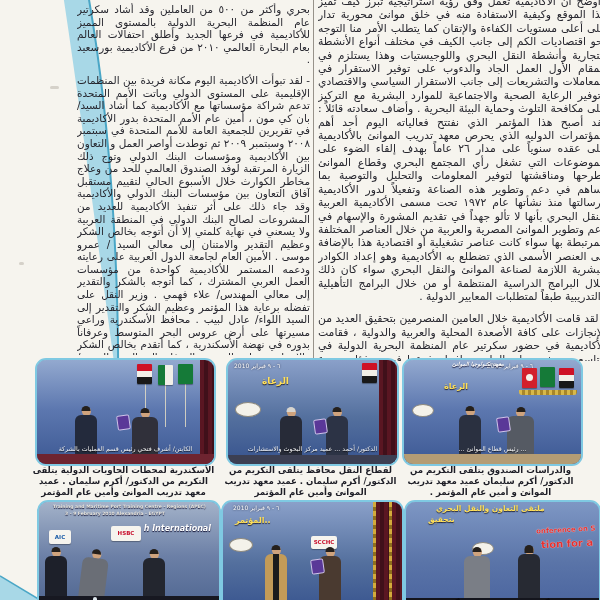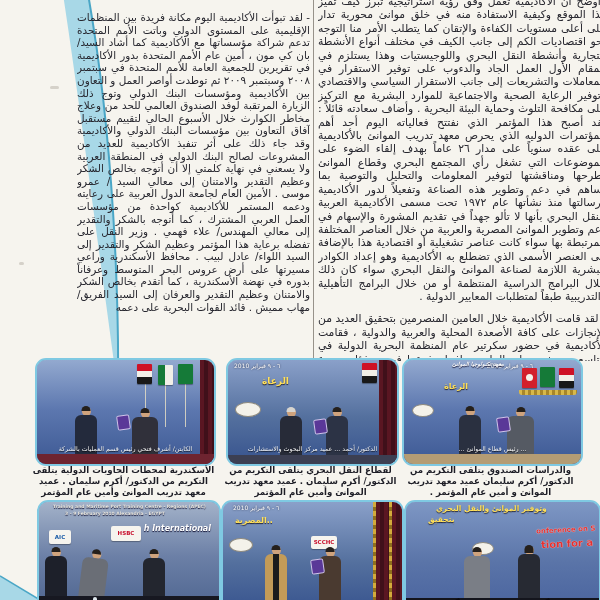--- a/index.html
+++ b/index.html
@@ -83,20 +83,21 @@
 <div class="abs smudge" style="left:19px;top:262px;width:5px;height:3px;"></div>
 
 <div id="divider" class="abs"></div>
 
 <div id="col-right" class="abs col">
   <p class="p1">وأوضح أن الأكاديمية تعمل وفق رؤية استراتيجية تبرز كيف تميز هذا الموقع وكيفية الاستفادة منه في خلق موانئ محورية تدار على أعلى مستويات الكفاءة والإتقان كما يتطلب الأمر منا التوجه نحو اقتصاديات الكم إلى جانب الكيف في مختلف أنواع الأنشطة التجارية وأنشطة النقل البحري واللوجيستيات وهذا يستلزم في المقام الأول العمل الجاد والدءوب على توفير الاستقرار في المعاملات والتشريعات إلى جانب الاستقرار السياسي والاقتصادي وتوفير الرعاية الصحية والاجتماعية للموارد البشرية مع التركيز على مكافحة التلوث وحماية البيئة البحرية . وأضاف سعادته قائلاً : لقد أصبح هذا المؤتمر الذي نفتتح فعالياته اليوم أحد أهم المؤتمرات الدوليه الذي يحرص معهد تدريب الموانئ بالأكاديمية على عقده سنوياً على مدار ٢٦ عاماً بهدف إلقاء الضوء على الموضوعات التي تشغل رأي المجتمع البحري وقطاع الموانئ لطرحها ومناقشتها لتوفير المعلومات والتحليل والتوصية بما يساهم في دعم وتطوير هذه الصناعة وتفعيلاً لدور الأكاديمية ورسالتها منذ نشأتها عام ١٩٧٢ تحت مسمى الأكاديمية العربية للنقل البحري بأنها لا تألو جهداً في تقديم المشورة والإسهام في دعم وتطوير الموانئ المصرية والعربية من خلال العناصر المختلفة المرتبطة بها سواء كانت عناصر تشغيلية أو اقتصادية هذا بالإضافة إلى العنصر الأسمى الذي تضطلع به الأكاديمية وهو إعداد الكوادر البشرية اللازمة لصناعة الموانئ والنقل البحري سواء كان ذلك خلال البرامج الدراسية المنتظمة أو من خلال البرامج التأهيلية والتدريبية طبقاً لمتطلبات المعايير الدولية .</p>
   <p class="p2">- لقد قامت الأكاديمية خلال العامين المنصرمين بتحقيق العديد من الإنجازات على كافة الأصعدة المحلية والعربية والدولية ، فقامت الأكاديمية في حضور سكرتير عام المنظمة البحرية الدولية في التاسع من شهر يناير الماضي بافتتاح فرعها في بورفؤاد بمدينة بورسعيد وتذكرون أننا أعلنا عن هذا الفرع في مطلع العام الماضي أثناء انعقاد الدورة السابقة لهذا المؤتمر المميز ثم بدأ التحضير لإنشاء الفرع بعد موافقة المجلس التنفيذي للأكاديمية في إبريل ٢٠٠٨ ثم ما لبث أن تحول الحلم إلى حقيقة وبدأ نشاط الفرع في مطلع شهر نوفمبر ٢٠٠٩ وبدأ الفرع منذ ذلك التاريخ يعمل</p>
 </div>
 
 <div id="col-left" class="abs col">
+  <p class="p1">بحري وأكثر من ٥٠٠ من العاملين وقد أشاد سكرتير عام المنظمة البحرية الدولية بالمستوى المميز للأكاديمية في فرعها الجديد وأطلق احتفالات العالم بعام البحارة العالمي ٢٠١٠ من فرع الأكاديمية بورسعيد .</p>
   <p class="p2">- لقد تبوأت الأكاديمية اليوم مكانة فريدة بين المنظمات الإقليمية على المستوى الدولي وباتت الأمم المتحدة تدعم شراكة مؤسساتها مع الأكاديمية كما أشاد السيد/ بان كي مون ، أمين عام الأمم المتحدة بدور الأكاديمية في تقريرين للجمعية العامة للأمم المتحدة في سبتمبر ٢٠٠٨ وسبتمبر ٢٠٠٩ ثم توطدت أواصر العمل و التعاون بين الأكاديمية ومؤسسات البنك الدولي وتوج ذلك الزيارة المرتقبة لوفد الصندوق العالمي للحد من وعلاج مخاطر الكوارث خلال الأسبوع الحالي لتقييم مستقبل آفاق التعاون بين مؤسسات البنك الدولي والأكاديمية وقد جاء ذلك على أثر تنفيذ الأكاديمية للعديد من المشروعات لصالح البنك الدولي في المنطقة العربية ولا يسعني في نهاية كلمتي إلا أن أتوجه بخالص الشكر وعظيم التقدير والامتنان إلى معالي السيد / عمرو موسى . الأمين العام لجامعة الدول العربية على رعايته ودعمه المستمر للأكاديمية كواحدة من مؤسسات العمل العربي المشترك ، كما أتوجه بالشكر والتقدير إلى معالي المهندس/ علاء فهمي . وزير النقل على تفضله برعاية هذا المؤتمر وعظيم الشكر والتقدير إلى السيد اللواء/ عادل لبيب . محافظ الأسكندرية وراعي مسيرتها على أرض عروس البحر المتوسط وعرفاناً بدوره في نهضة الأسكندرية ، كما أتقدم بخالص الشكر والامتنان وعظيم التقدير والعرفان إلى السيد الفريق/ مهاب مميش . قائد القوات البحرية على دعمه</p>
 </div>
 
 <div class="photo" id="p1" style="left:35px;top:358px;width:177px;height:104px;">
   <div class="ph-bg bg-a"></div>
   <div class="curtain" style="right:0;width:14px;"></div>
   <div class="pole" style="left:108px;top:22px;height:45px;"></div>
   <div class="pole" style="left:128px;top:22px;height:45px;"></div>
   <div class="pole" style="left:148px;top:22px;height:45px;"></div>
   <div class="flag f-egypt" style="left:100px;top:4px;"></div>
@@ -164,21 +165,21 @@
         <div class="hair"></div>
       </div>
       <div class="torso" style="width:27px;background:#555a63;"></div>
   </div>
   <div class="plaque" style="left:93px;bottom:32px;"></div>
   <div class="floor" style="height:10px;background:#b49c74;"></div>
   <div class="ph-overlay">... رئيس قطاع الموانئ ...</div>
 </div>
 
 <div class="caption" style="left:30px;top:465px;width:187px;">الأسكندرية لمحطات الحاويات الدولية يتلقى التكريم من الدكتور/ أكرم سليمان . عميد معهد تدريب الموانئ وأمين عام المؤتمر</div>
-<div class="caption" style="left:221px;top:465px;width:179px;">لقطاع النقل البحري يتلقى التكريم من الدكتور/ أكرم سليمان . عميد معهد تدريب الموانئ وأمين عام المؤتمر</div>
+<div class="caption" style="left:221px;top:465px;width:179px;">لقطاع النقل محافظ يتلقى التكريم من الدكتور/ أكرم سليمان . عميد معهد تدريب الموانئ وأمين عام المؤتمر</div>
 <div class="caption" style="left:397px;top:465px;width:187px;">والدراسات الصندوق يتلقى التكريم من الدكتور/ أكرم سليمان عميد معهد تدريب الموانئ و أمين عام المؤتمر .</div>
 
 <div class="photo" id="p4" style="left:37px;top:500px;width:180px;height:110px;">
   <div class="ph-bg bg-c"></div>
   <div class="ph-white" style="left:14px;top:2px;font-size:4.5px;font-style:normal;color:#e9e7df;white-space:nowrap;">Training and Maritime Port Training Centre - Regions (APEC)</div>
   <div class="ph-white" style="left:26px;top:9px;font-size:4.5px;font-style:normal;color:#e9e7df;white-space:nowrap;">3 - 9 February 2010 Alexandria - EGYPT</div>
   <div class="ph-white" style="right:8px;top:22px;font-size:8px;padding-left:40px;">h International</div>
   <div class="sign" style="left:10px;top:28px;width:22px;height:14px;line-height:14px;"><span style="color:#1c5da8;font-weight:bold;">AIC</span></div>
   <div class="sign" style="left:72px;top:24px;width:30px;height:15px;line-height:15px;"><span class="red">HSBC</span></div>
   <div class="man" style="left:42px;bottom:14px;transform:rotate(7deg);">
@@ -202,42 +203,42 @@
   <div class="floor" style="height:16px;background:#171821;"></div>
   <div class="abs" style="left:54px;bottom:2px;width:4px;height:13px;background:#dfe8ee;border-radius:2px;position:absolute;"></div>
 </div>
 
 <div class="photo" id="p5" style="left:221px;top:500px;width:179px;height:110px;">
   <div class="ph-bg bg-b"></div>
   <div class="curtain" style="right:0;width:26px;"></div>
   <div class="gold-trim" style="right:26px;"></div>
   <div class="gold-trim" style="right:10px;"></div>
   <div class="ph-date" style="left:10px;">٦ - ٩ فبراير 2010</div>
-  <div class="ph-banner" style="left:12px;top:14px;font-size:8px;">..المصرية</div>
+  <div class="ph-banner" style="left:12px;top:14px;font-size:8px;">..المؤتمر</div>
   <div class="oval" style="left:6px;top:36px;width:22px;height:12px;"></div>
   <div class="sign" style="left:88px;top:34px;width:26px;height:13px;line-height:13px;"><span class="red">SCCHC</span></div>
   <div class="man" style="left:42px;bottom:6px;">
     <div class="head">
         <div class="hair"></div>
       </div>
     <div class="torso" style="background:linear-gradient(90deg,#c39b58 0 35%,#1c1c1c 35% 65%,#c39b58 65% 100%);height:52px;"></div>
   </div>
   <div class="man" style="left:96px;bottom:8px;">
     <div class="head">
         <div class="hair"></div>
       </div>
       <div class="torso" style="background:#4a3a30;height:48px;"></div>
   </div>
   <div class="plaque" style="left:88px;bottom:38px;"></div>
 
 </div>
 
 <div class="photo" id="p6" style="left:404px;top:500px;width:193px;height:110px;">
   <div class="ph-bg bg-d"></div>
-  <div class="ph-banner" style="left:30px;top:2px;font-size:7.5px;white-space:nowrap;">وتوفير الموانئ والنقل البحري</div>
+  <div class="ph-banner" style="left:30px;top:2px;font-size:7.5px;white-space:nowrap;">ملتقى التعاون والنقل البحري</div>
   <div class="ph-banner" style="left:22px;top:13px;font-size:7.5px;">بتحقيق</div>
   <div class="ph-red" style="right:4px;top:24px;font-size:7px;transform:rotate(-3deg);">onference on S</div>
   <div class="ph-red" style="right:6px;top:36px;font-size:10px;transform:rotate(-3deg);">tion for a</div>
   <div class="oval" style="left:66px;top:40px;width:20px;height:11px;"></div>
   <div class="man" style="left:58px;bottom:12px;">
     <div class="head">
         <div class="hair"></div>
       </div>
       <div class="torso" style="width:26px;background:#7a7e86;height:44px;"></div>
   </div>

